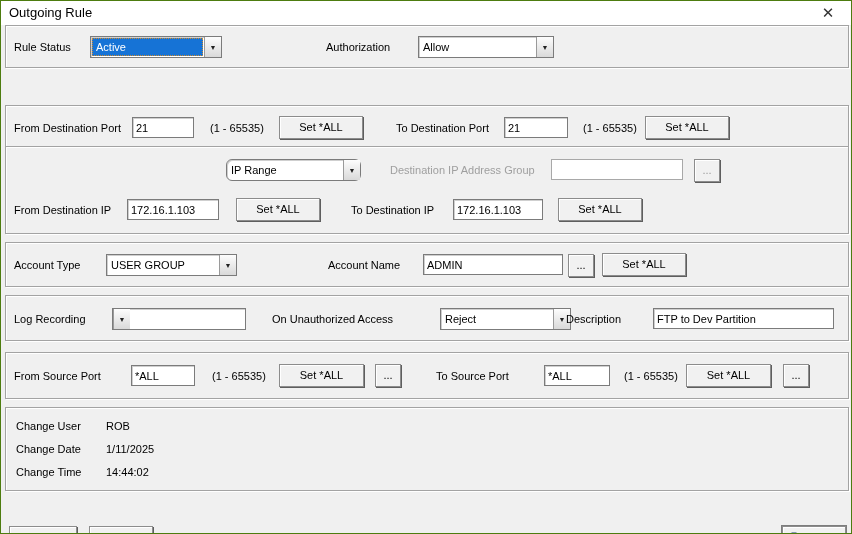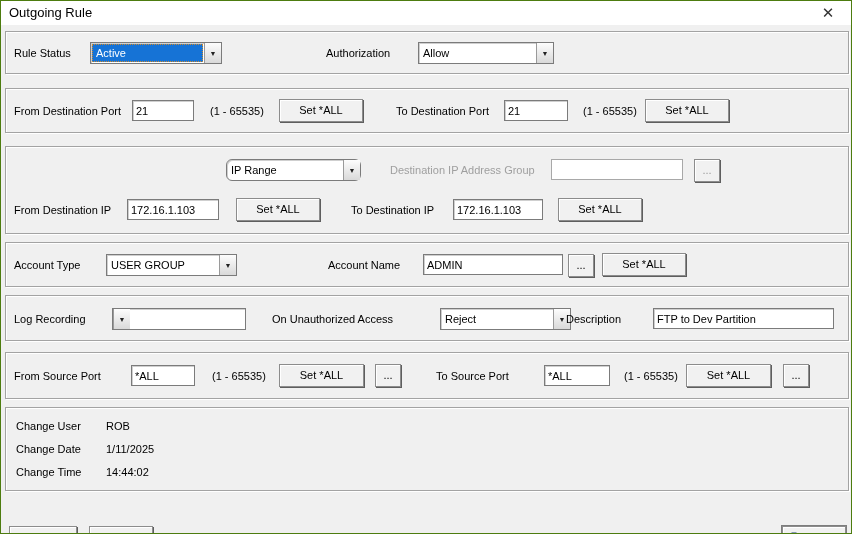--- a/index.html
+++ b/index.html
@@ -74,34 +74,34 @@
 
 <div class="window">
 
   <div class="titlebar">
     <span class="title-text">Outgoing Rule</span>
     <span class="title-close">✕</span>
   </div>
 
   <div class="client">
 
-    <div class="group" style="top:6px; height:43px;">
+    <div class="group" style="top:0; height:43px;">
       <span class="lbl" style="left:8px; top:10px;">Rule Status</span>
       <div class="combo focused" style="left:84px; top:10px; width:132px;">
         <span class="combo-text">Active</span>
         <span class="combo-arrow">▼</span>
       </div>
       <span class="lbl" style="left:320px; top:10px;">Authorization</span>
       <div class="combo" style="left:412px; top:10px; width:136px;">
         <span class="combo-text">Allow</span>
         <span class="combo-arrow">▼</span>
       </div>
     </div>
 
-    <div class="group" style="top:63px; height:45px;">
+    <div class="group" style="top:80px; height:45px;">
       <span class="lbl" style="left:8px; top:11px;">From Destination Port</span>
       <input class="inp" style="left: 126px; top: 11px; width: 62px;" value="21">
       <span class="lbl" style="left:204px; top:11px;">(1 - 65535)</span>
       <button class="btn" style="left:273px; top:10px; width:84px;">Set *ALL</button>
       <span class="lbl" style="left:390px; top:11px;">To Destination Port</span>
       <input class="inp" style="left: 498px; top: 11px; width: 64px;" value="21">
       <span class="lbl" style="left:577px; top:11px;">(1 - 65535)</span>
       <button class="btn" style="left:639px; top:10px; width:84px;">Set *ALL</button>
     </div>
 

